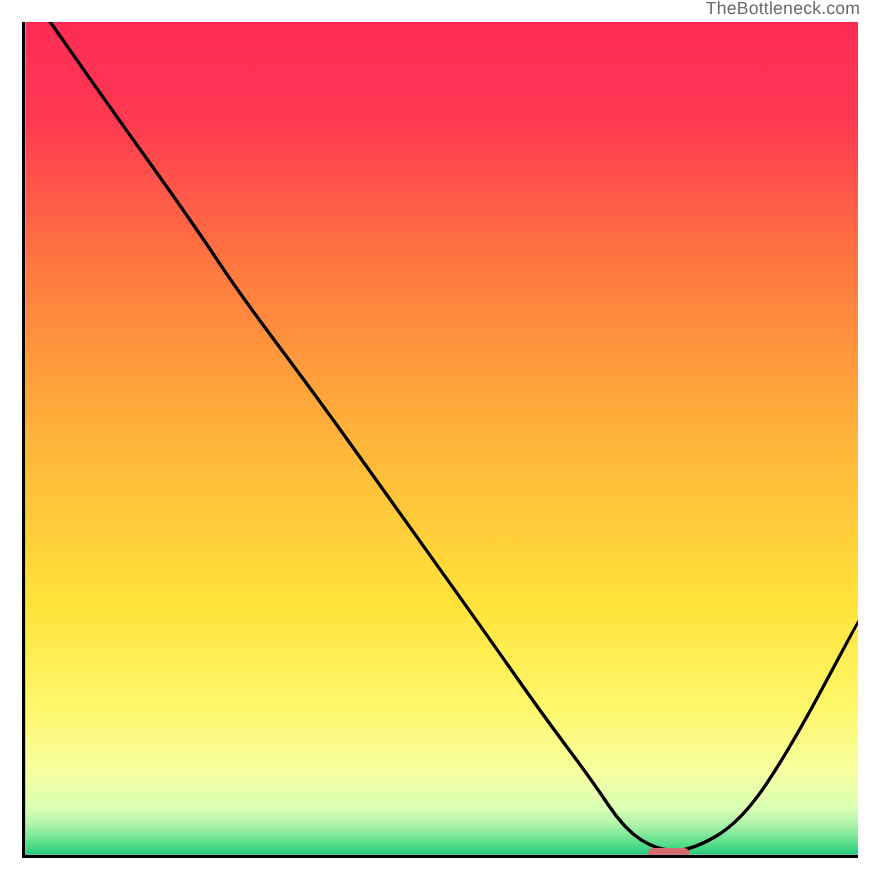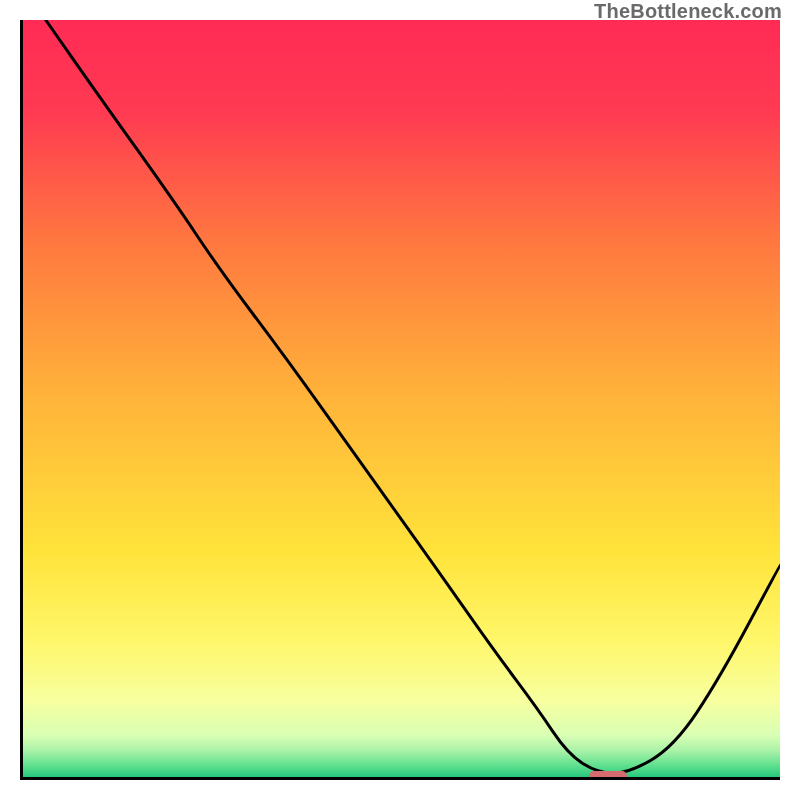--- a/index.html
+++ b/index.html
@@ -24,22 +24,22 @@
     border: 3px solid #000;
     border-top: none;
     border-right: none;
     box-sizing: border-box;
     overflow: hidden;
   }
   .watermark {
     position: absolute;
     top: 0;
     right: 18px;
-    font-size: 20px;
-    font-weight: 700;
+    font-size: 16px;
+    font-weight: 400;
     color: #6a6a6a;
     letter-spacing: 0.2px;
     z-index: 5;
   }
   svg.bg {
     position: absolute;
     left: 0;
     top: 0;
     width: 100%;
     height: 100%;

